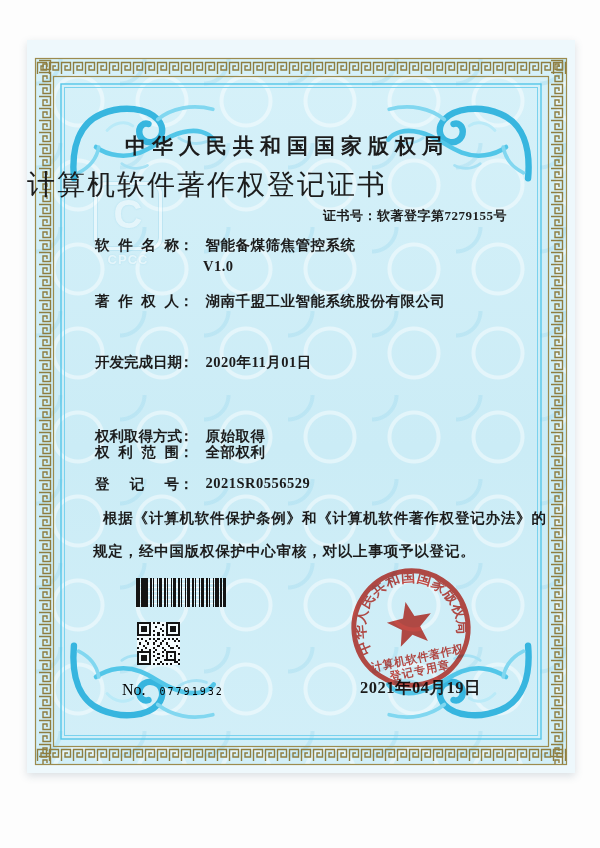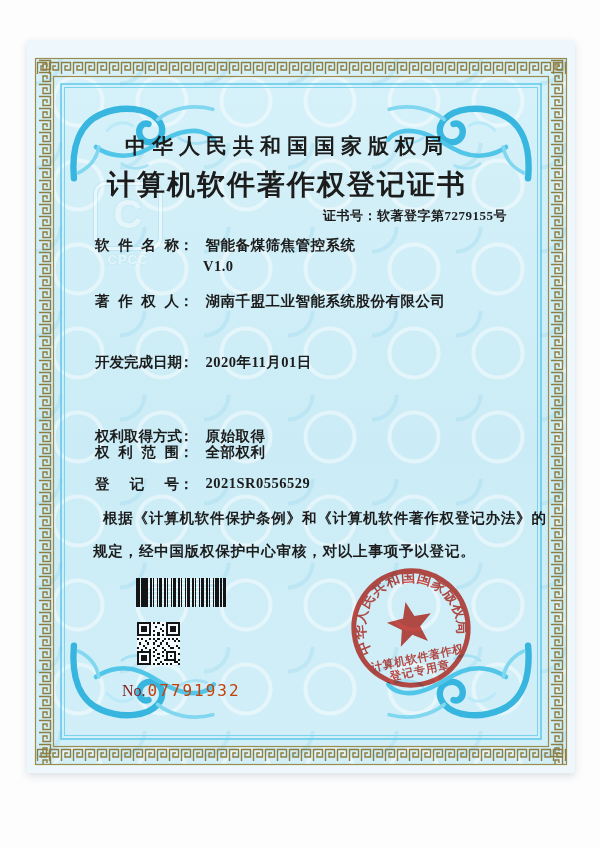--- a/index.html
+++ b/index.html
@@ -28,22 +28,22 @@
   .fl-tl{left:40px;top:50px;}
   .fl-tr{left:358px;top:50px;transform:scaleX(-1);}
   .fl-bl{left:40px;top:602px;transform:scaleY(-1);}
   .fl-br{left:358px;top:602px;transform:scale(-1,-1);}
 
   .authority{
     position:absolute;left:0;top:92px;width:520px;text-align:center;
     font-size:21px;font-weight:bold;letter-spacing:6px;
   }
   .cert-title{
-    position:absolute;left:0;top:126px;width:520px;text-align:center;
-    font-size:28px;font-weight:bold;letter-spacing:2px;
+    position:absolute;left:0;top:126px;width:520px;
+    font-size:28px;font-weight:normal;letter-spacing:2px;
   }
   .certno{
     position:absolute;left:180px;top:167px;width:300px;text-align:right;
     font-size:13px;font-weight:bold;letter-spacing:.5px;
   }
   .row{position:absolute;left:68px;font-size:14.5px;font-weight:bold;white-space:nowrap;}
   .row .lab{
     display:inline-block;width:84px;
     text-align:justify;text-align-last:justify;text-justify:inter-character;
     vertical-align:top;
@@ -58,22 +58,22 @@
     position:absolute;left:109px;top:538px;width:90px;height:29px;
     background-color:#fff0;
     background-image:
       linear-gradient(90deg,#141414 0 3px,#0000 3px 5px,#141414 5px 7px,#0000 7px 8px,#141414 8px 9px,#0000 9px 0),
       linear-gradient(90deg,#0000 0 81px,#141414 81px 83px,#0000 83px 84px,#141414 84px 86px,#0000 86px 88px,#141414 88px 90px),
       repeating-linear-gradient(90deg,#141414 0 2px,#0000 2px 3px,#141414 3px 4px,#0000 4px 7px,#141414 7px 8px,#0000 8px 9px,#141414 9px 12px,#0000 12px 14px),
       repeating-linear-gradient(0deg,#0000 0 3px,#f3fafc 3px 4px);
   }
   .qr{position:absolute;left:110px;top:582px;width:43px;height:43px;}
   .serial{position:absolute;left:95px;top:641px;font-size:16px;white-space:nowrap;}
-  .serial .prefix{font-family:"Liberation Serif",serif;color:#7f1d1d;}
-  .serial .num{font-family:"DejaVu Sans Mono",monospace;font-size:16px;color:#c2410c;letter-spacing:2px;margin-left:2px;}
+  .serial .prefix{font-family:"Liberation Serif",serif;color:#000000;}
+  .serial .num{font-family:"DejaVu Sans Mono",monospace;font-size:10px;color:#000000;letter-spacing:2px;margin-left:14px;}
 
   .issue-date{
     position:absolute;left:326px;top:637px;width:135px;
     font-size:16.5px;font-weight:bold;letter-spacing:.5px;text-align:center;
   }
   .stamp{
     position:absolute;left:320px;top:524px;width:128px;height:128px;
     transform:rotate(-12deg);opacity:.9;mix-blend-mode:multiply;
   }
   .cpcc{
@@ -212,20 +212,21 @@
     </g>
     <rect x="15" y="15" width="3" height="3" fill="#f4fbfd"></rect>
     <rect x="16" y="16" width="1" height="1" fill="#141414"></rect>
     <path fill="#141414" d="M8 0h1v1H8zM10 0h1v1h-1zM12 1h1v1h-1zM9 2h1v1H9zM11 3h1v1h-1zM8 4h1v1H8zM12 4h1v1h-1zM10 5h1v1h-1zM8 6h1v1H8zM10 6h1v1h-1zM12 6h1v1h-1zM0 8h1v1H0zM2 8h1v1H2zM4 9h1v1H4zM6 8h1v1H6zM1 10h1v1H1zM3 11h1v1H3zM5 10h1v1H5zM0 12h1v1H0zM2 13h1v1H2zM4 12h1v1H4zM6 13h1v1H6zM8 8h1v1H8zM10 8h1v1h-1zM13 8h1v1h-1zM15 8h1v1h-1zM17 8h1v1h-1zM19 8h1v1h-1zM9 9h1v1H9zM12 9h1v1h-1zM18 9h1v1h-1zM20 9h1v1h-1zM8 10h1v1H8zM11 10h1v1h-1zM14 10h1v1h-1zM10 11h1v1h-1zM15 11h1v1h-1zM19 11h1v1h-1zM8 12h1v1H8zM12 12h1v1h-1zM17 12h1v1h-1zM20 12h1v1h-1zM9 13h1v1H9zM13 13h1v1h-1zM16 12h1v1h-1zM8 14h1v1H8zM12 14h1v1h-1zM10 15h1v1h-1zM20 15h1v1h-1zM8 16h1v1H8zM12 16h1v1h-1zM10 17h1v1h-1zM9 18h1v1H9zM13 18h1v1h-1zM20 18h1v1h-1zM11 19h1v1h-1zM19 19h1v1h-1zM8 20h1v1H8zM10 20h1v1h-1zM12 20h1v1h-1zM14 20h1v1h-1zM16 20h1v1h-1zM18 19h1v1h-1zM20 20h1v1h-1z"></path>
   </svg>
 
   <div class="serial">
     <span class="prefix">No.</span><span class="num">07791932</span>
   </div>
 
+  <div class="issue-date">2021年04月19日</div>
 
   <svg class="stamp" viewBox="0 0 130 130" xmlns="http://www.w3.org/2000/svg">
     <defs>
       <path id="arc" d="M22.4,84.9 A47,47 0 1 1 107.6,84.9" fill="none"></path>
     </defs>
     <circle cx="65" cy="65" r="58" fill="none" stroke="#d43a32" stroke-width="5"></circle>
     <text font-size="14.5" font-weight="bold" fill="#d43a32" letter-spacing="0.5" font-family="Liberation Serif, DejaVu Serif, serif">
       <textPath href="#arc" startOffset="50%" text-anchor="middle">中华人民共和国国家版权局</textPath>
     </text>
     <polygon fill="#d43a32" points="65,38 70.9,53.9 87.8,54.6 74.5,65.1 79.1,81.4 65,72 50.9,81.4 55.5,65.1 42.2,54.6 59.1,53.9"></polygon>

